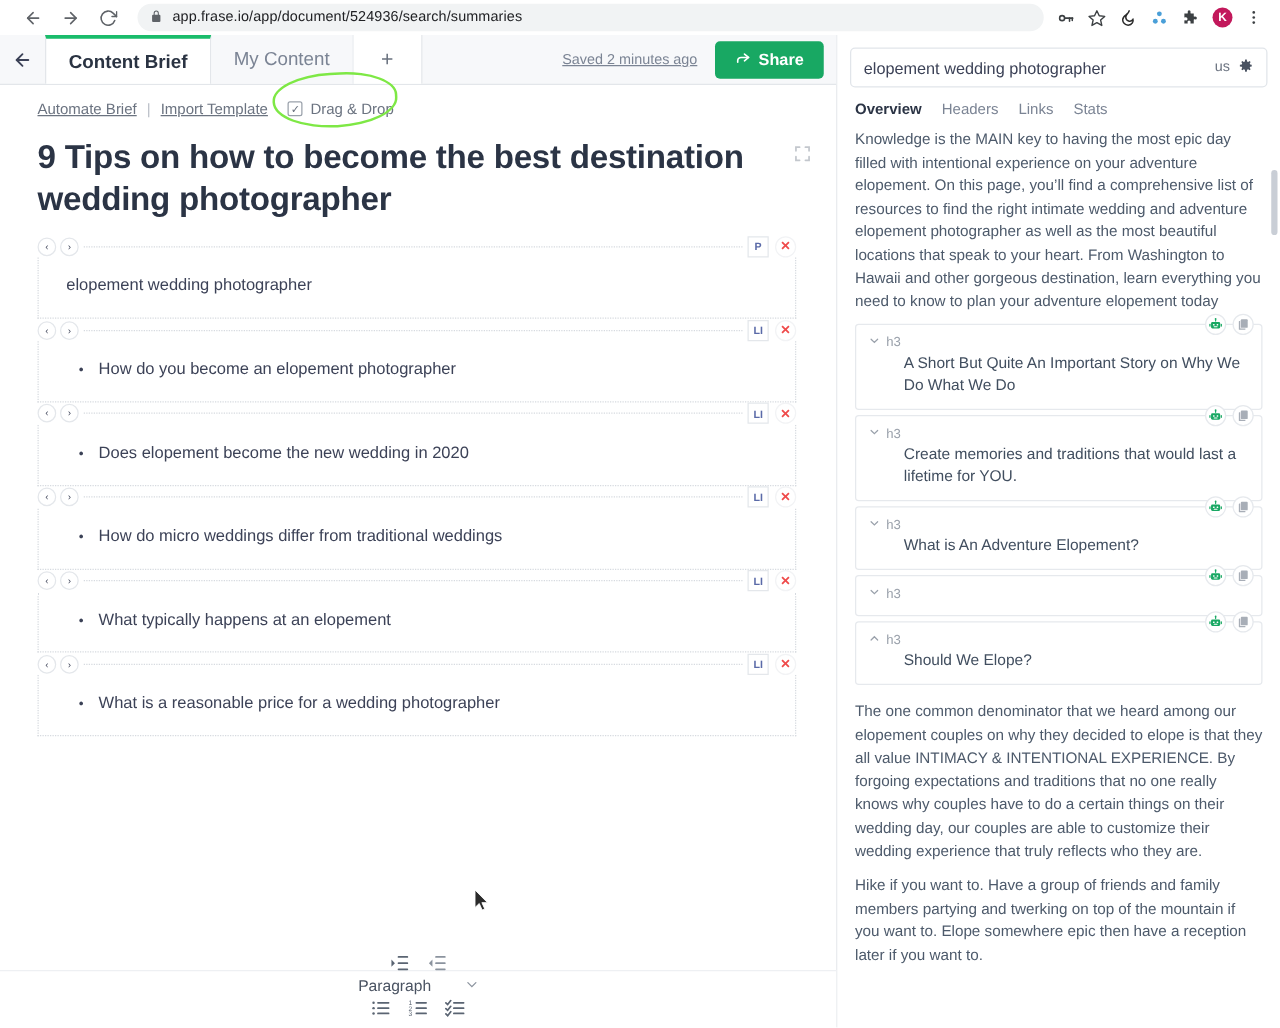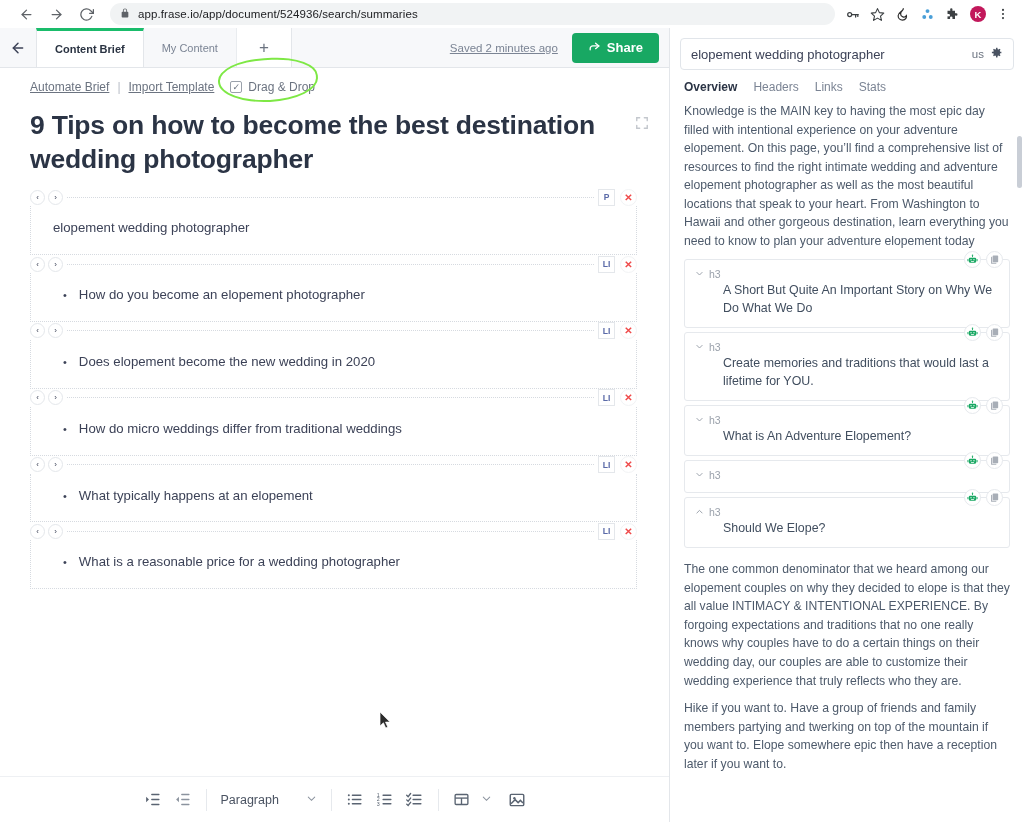--- a/index.html
+++ b/index.html
@@ -46,21 +46,21 @@
     height: 40px; background: #f7f8fa;
     display: flex; align-items: stretch;
     border-bottom: 1px solid #e3e6ea;
   }
   .back-arrow {
     width: 36px; display: flex; align-items: center; justify-content: center;
     color: #3c4257; font-size: 16px;
   }
   .tab {
     display: flex; align-items: center; padding: 0 18px;
-    font-size: 11px; color: #7b8494; background: #f7f8fa;
+    font-size: 15px; color: #7b8494; background: #f7f8fa;
     border-right: 1px solid #e9ecef;
   }
   .tab.active {
     background: #ffffff; color: #2a3342; font-weight: bold;
     border-top: 3px solid #1abc6b; border-right: 1px solid #e3e6ea;
     border-left: 1px solid #e3e6ea;
   }
   .tab.plus { font-size: 17px; color: #6b7380; padding: 0 22px; background:#fff; border-right:1px solid #e3e6ea;}
   .tabstrip-spacer { flex: 1; }
   .saved-status {
@@ -143,21 +143,21 @@
   }
   .block-body.para { padding-left: 22px; }
   .block-text { font-size: 13.2px; color: #3c4257; line-height: 1.5; }
   .li-row { display: flex; gap: 12px; align-items: baseline; padding-left: 14px; }
   .li-bullet { font-size: 11px; color: #3c4257; line-height: 1; }
 
   
   .editor-toolbar {
     position: absolute; left: 0; right: 0; bottom: 0; height: 46px;
     display: flex; align-items: center; justify-content: center; gap: 0;
-    background: #fff; border-top: 1px solid #eef0f3;
+    background: #fff; border-top: 1px solid #eef0f3; flex-direction: column;
   }
   .tb-group { display: flex; align-items: center; gap: 8px; padding: 0 12px; }
   .tb-divider { width: 1px; height: 22px; background: #e6e9ed; }
   .tb-icon {
     width: 22px; height: 22px; display: flex; align-items: center; justify-content: center;
     color: #5a6472;
   }
   .para-select {
     display: flex; align-items: center; justify-content: space-between;
     width: 100px; font-size: 12.5px; color: #4a5362; padding: 0 2px;

